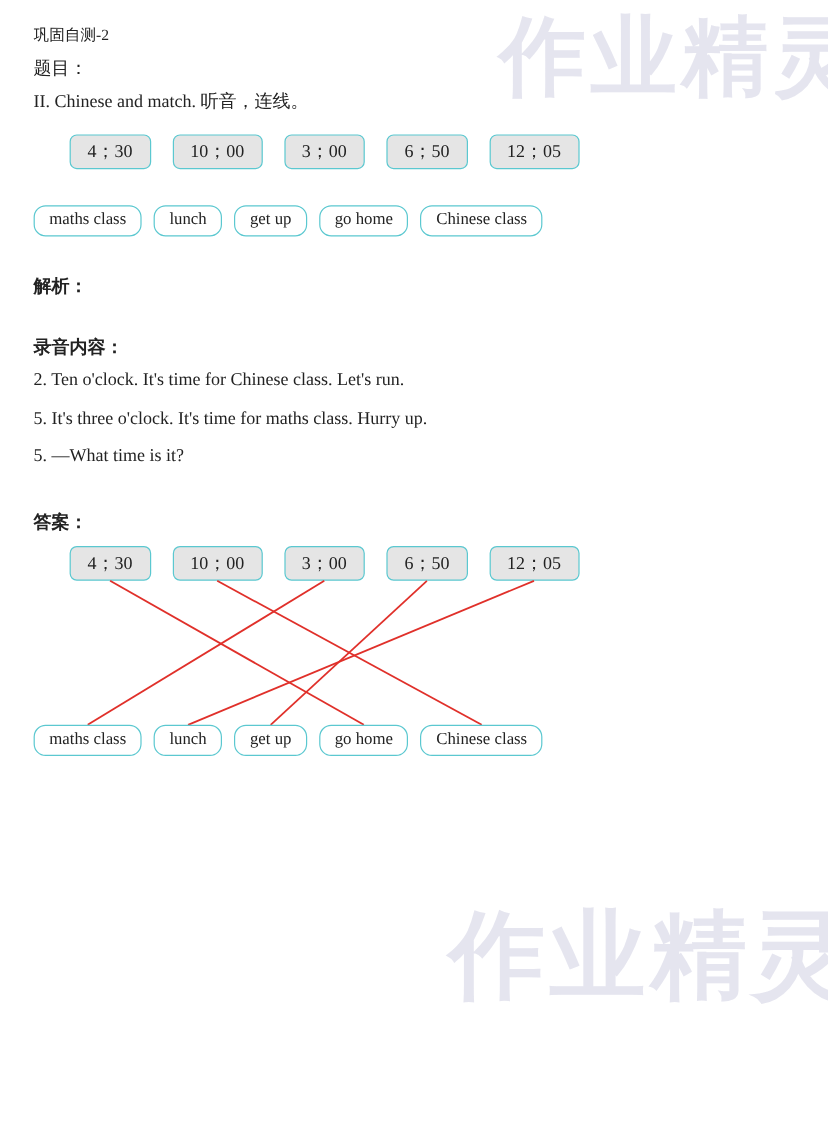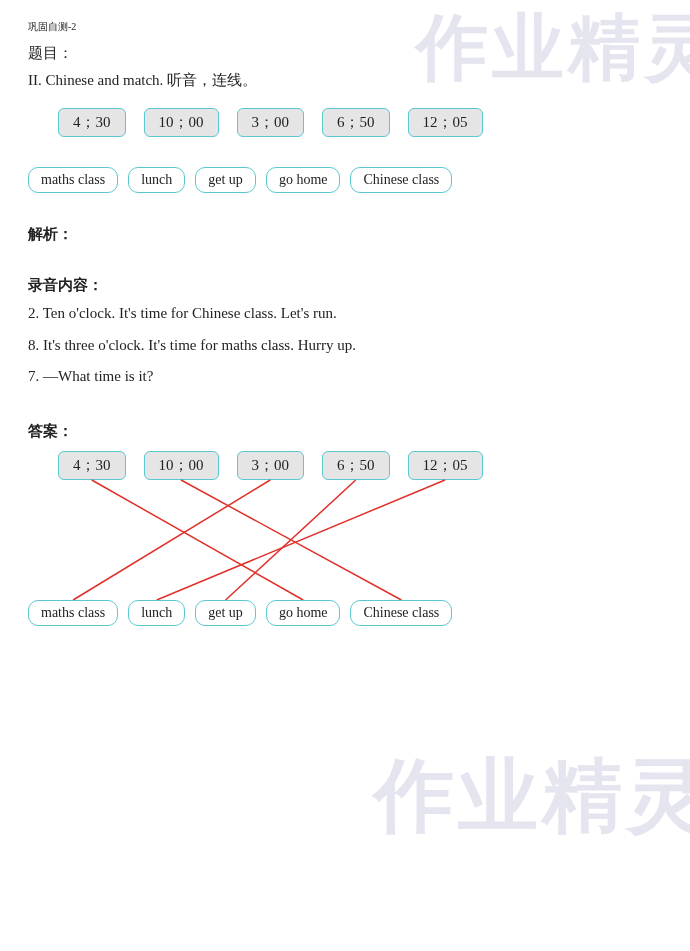--- a/index.html
+++ b/index.html
@@ -39,21 +39,21 @@
       font-weight: 900;
       color: rgba(180,180,210,0.35);
       font-family: "SimHei", sans-serif;
       letter-spacing: 4px;
       white-space: nowrap;
       pointer-events: none;
       user-select: none;
       z-index: 10;
     }
 
-    .title { font-size: 10px; margin-bottom: 10px; }
+    .title { font-size: 13px; margin-bottom: 10px; }
     .topic { font-size: 15px; margin-bottom: 8px; }
     .instruction { font-size: 15px; margin-bottom: 18px; }
 
     .times-row {
       display: flex;
       align-items: center;
       gap: 18px;
       margin-bottom: 30px;
       padding-left: 30px;
     }
@@ -135,22 +135,22 @@
   <div class="label-box">get up</div>
   <div class="label-box">go home</div>
   <div class="label-box">Chinese class</div>
 </div>
 
 <div class="section">解析：</div>
 <div class="section">录音内容：</div>
 
 <div>
   <div class="content-line">2. Ten o'clock. It's time for Chinese class. Let's run.</div>
-  <div class="content-line">8. It's three o'clock. It's time for maths class. Hurry up.</div>
-  <div class="content-line">7. —What time is it?</div>
+  <div class="content-line">5. It's three o'clock. It's time for maths class. Hurry up.</div>
+  <div class="content-line">5. —What time is it?</div>
 </div>
 
 <div class="answer-section">
   <div class="section">答案：</div>
 
   <div class="answer-diagram" style="height:175px; width:650px;">
 
     <div style="display:flex; gap:18px; padding-left:30px; position:absolute; top:0; left:0;">
       <div class="time-box" id="at0">4；30</div>
       <div class="time-box" id="at1">10；00</div>

